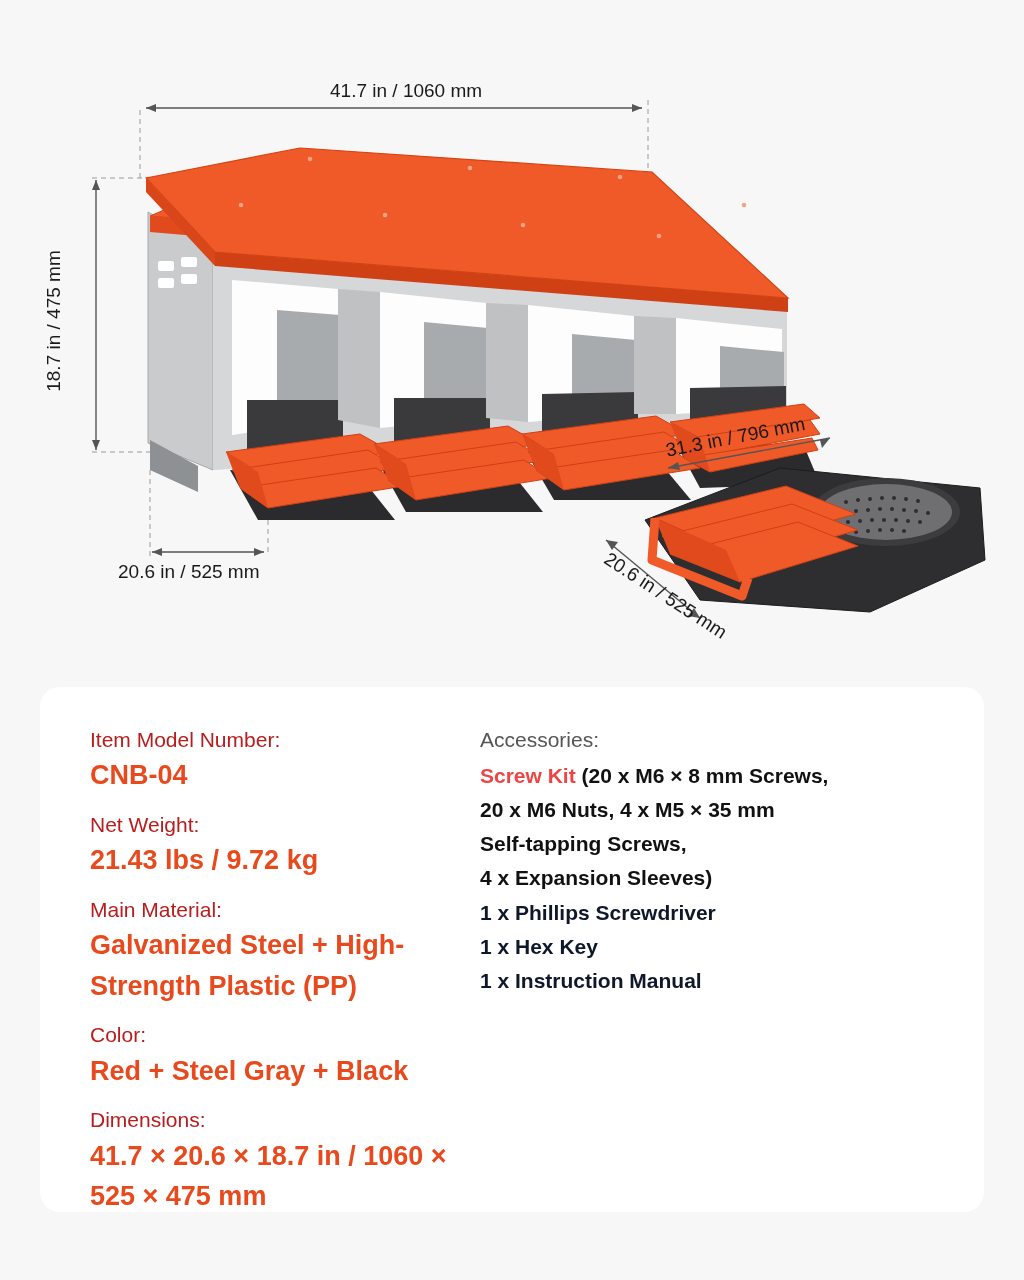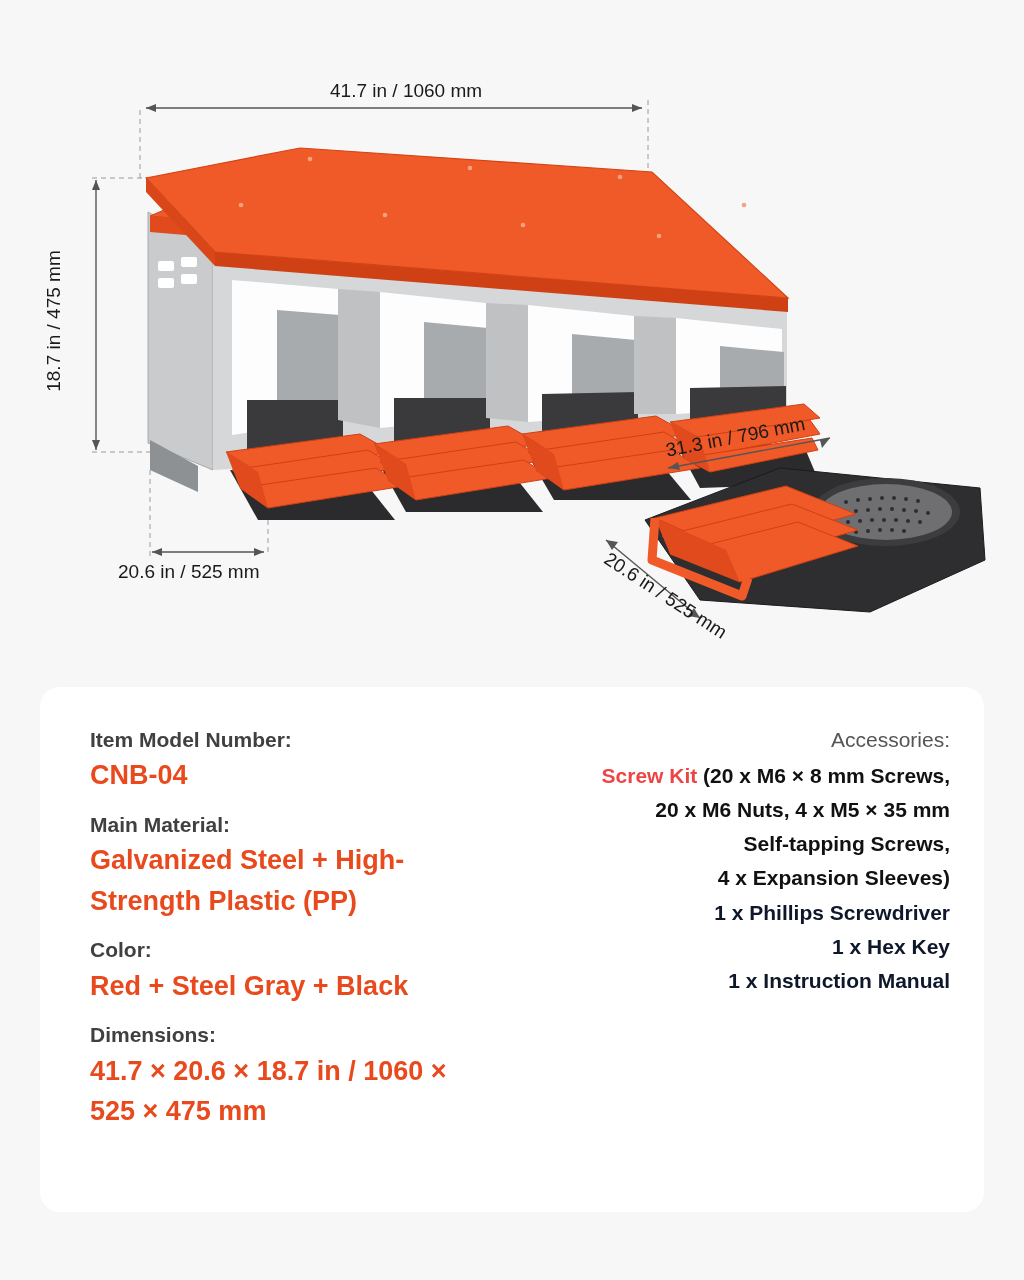--- a/index.html
+++ b/index.html
@@ -65,28 +65,28 @@
   }
   .spec-cols {
     position: absolute;
     left: 50px;
     top: 38px;
     width: 860px;
     display: flex;
     gap: 0;
   }
   .col-left { width: 390px; }
-  .col-right { width: 470px; text-align: right; }
+  .col-right { width: 470px; }
 
   .spec-block { margin-bottom: 14px; }
   .spec-key {
     font-size: 21px;
-    color: #404040;
+    color: #b91c1c;
     line-height: 1.45;
-    font-weight: bold;
+    font-weight: normal;
   }
   .spec-val {
     font-size: 27px;
     color: #e8491d;
     font-weight: bold;
     line-height: 1.5;
   }
   .acc-key {
     font-size: 21px;
     color: #555555;
@@ -292,20 +292,22 @@
 
 <div class="spec-card">
   <div class="spec-cols">
 
     <div class="col-left">
       <div class="spec-block">
         <div class="spec-key">Item Model Number:</div>
         <div class="spec-val">CNB-04</div>
       </div>
       <div class="spec-block">
+        <div class="spec-key">Net Weight:</div>
+        <div class="spec-val">21.43 lbs / 9.72 kg</div>
       </div>
       <div class="spec-block">
         <div class="spec-key">Main Material:</div>
         <div class="spec-val">Galvanized Steel + High-Strength Plastic (PP)</div>
       </div>
       <div class="spec-block">
         <div class="spec-key">Color:</div>
         <div class="spec-val">Red + Steel Gray + Black</div>
       </div>
       <div class="spec-block">

